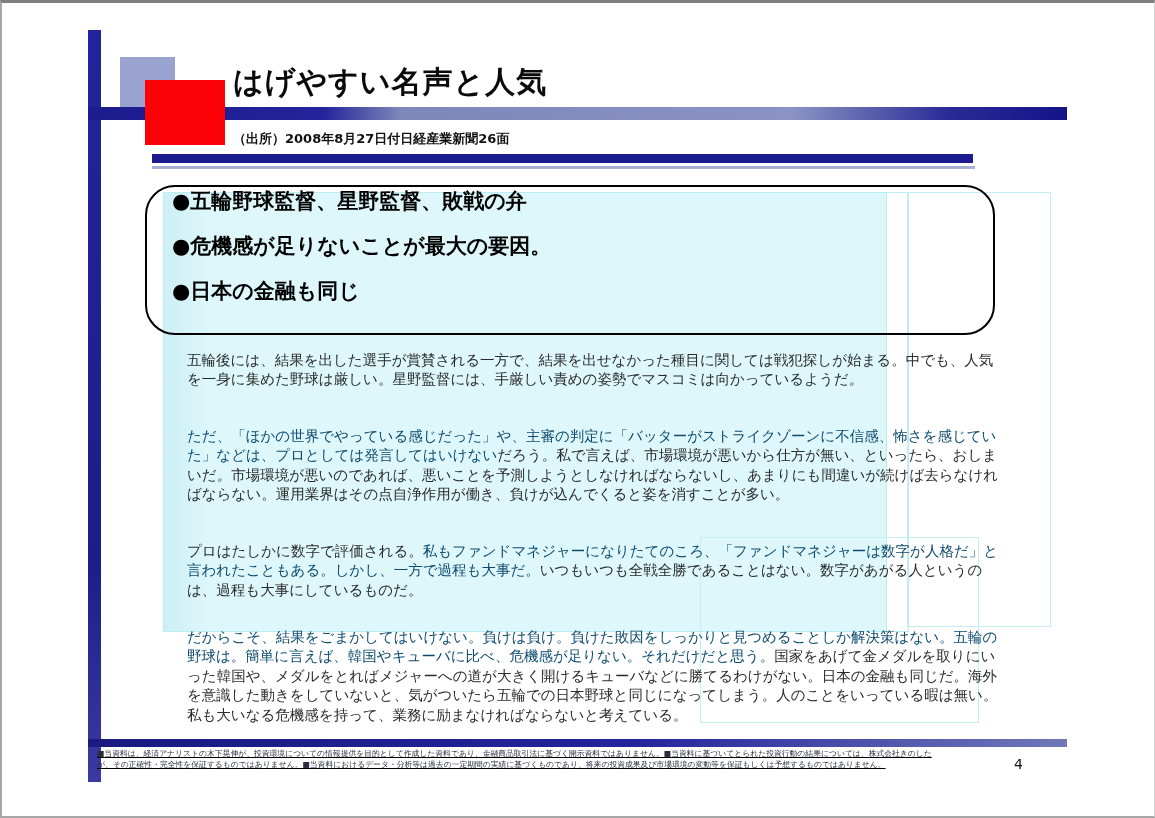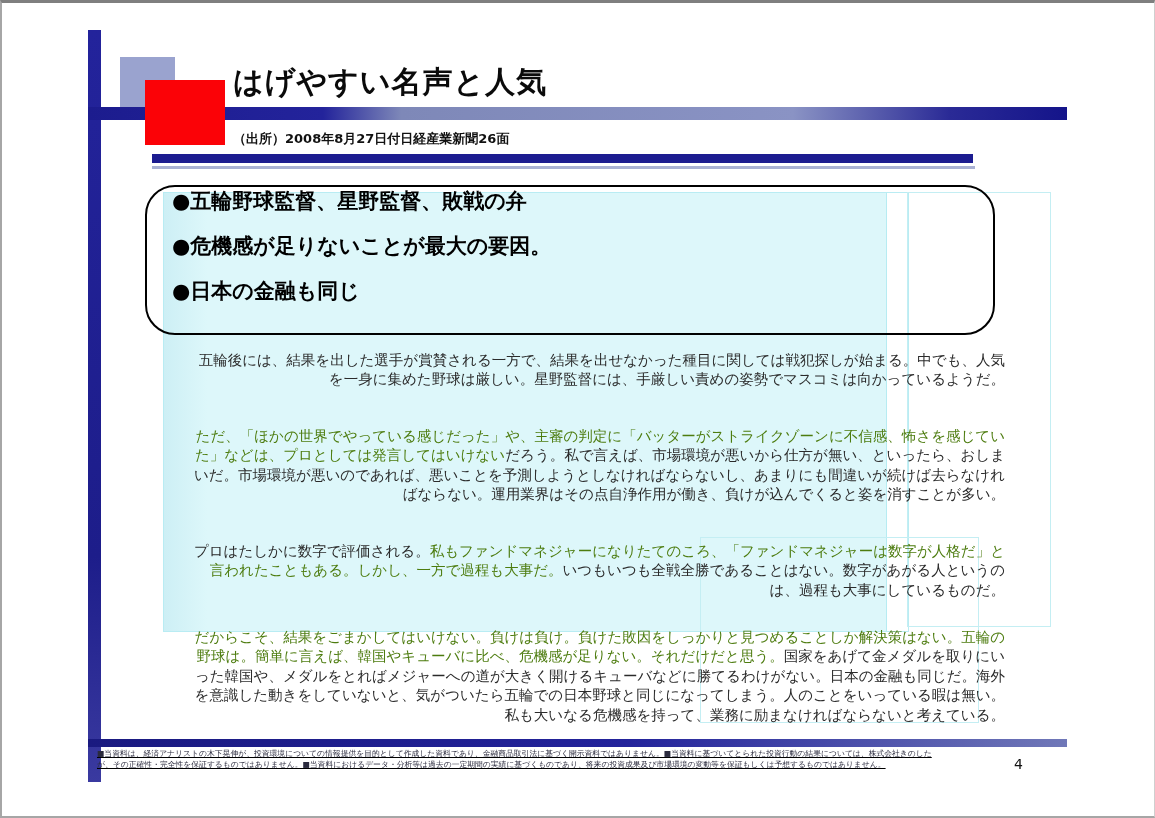--- a/index.html
+++ b/index.html
@@ -36,27 +36,27 @@
   .ghost-c{position:absolute;left:700px;top:537px;width:277px;height:184px;border:1px solid #c4eef3;background:transparent;}
 
   
   .key-box{position:absolute;left:145px;top:185px;width:846px;height:146px;
     border:2.5px solid #000;border-radius:30px;background:transparent;z-index:5;}
   .bullets{position:absolute;left:172px;top:190px;z-index:6;}
   .bullet-line{font-size:21px;font-weight:bold;color:#000;line-height:22px;margin-bottom:23px;white-space:nowrap;}
 
   
   #paragraphs{position:absolute;left:187px;top:351px;width:818px;z-index:6;}
-  .para{position:absolute;left:0;width:818px;font-size:14.5px;line-height:19.4px;color:#2b2b2b;text-align:right;}
+  .para{position:absolute;left:0;width:818px;font-size:14.5px;line-height:19.4px;color:#2b2b2b;text-align:left;}
   .para-1{top:0;}
   .para-2{top:76px;}
   .para-3{top:191px;}
   .para-4{top:277px;}
   .seg-black{color:#2b2b2b;}
-  .seg-red{color:#4d7c0f;}
+  .seg-red{color:#0c4a6e;}
 
   
   .bottom-bar{position:absolute;left:88px;top:739px;width:979px;height:8px;z-index:7;
     background:linear-gradient(90deg,#1a1a80 0%,#23239b 55%,#7078b8 100%);}
   #footer-lines{position:absolute;left:97px;top:749px;width:900px;z-index:7;text-decoration:underline;}
   .footer-line{font-size:7.8px;line-height:10.8px;color:#2b2b3e;white-space:nowrap;overflow:hidden;}
   .page-number{position:absolute;left:1014px;top:756px;font-size:14px;color:#111;z-index:7;}
 </style>
 </head>
 <body>

